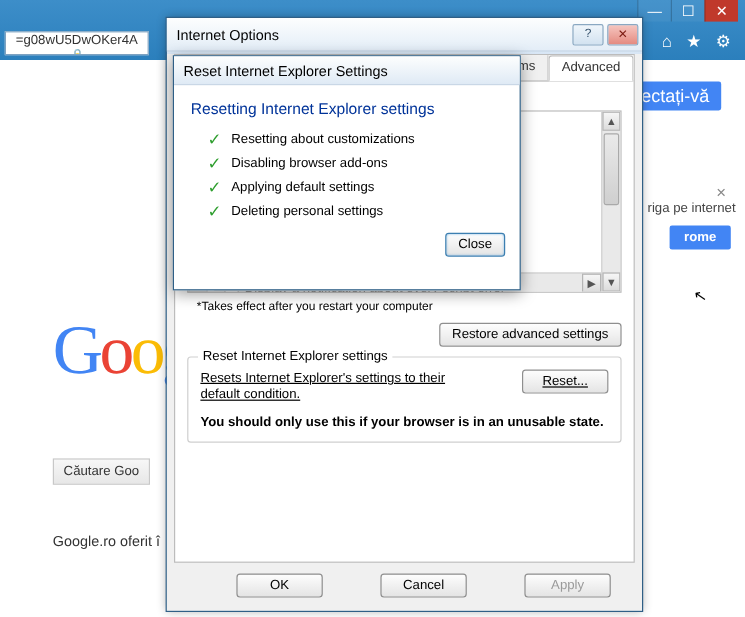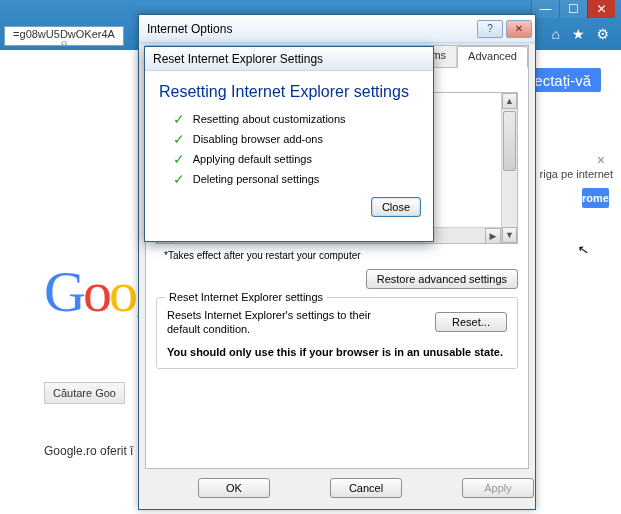--- a/index.html
+++ b/index.html
@@ -9,21 +9,21 @@
   .app-chrome { position: absolute; top: 0; left: 0; right: 0; height: 50px; background: linear-gradient(#3d8ec9, #2b7fbc); }
   .app-chrome .win-controls { position: absolute; top: 0; right: 6px; display: flex; }
   .win-btn { width: 28px; height: 18px; background: rgba(255,255,255,0.05); color: #fff; font-size: 12px; display:flex; align-items:center; justify-content:center; border-left:1px solid rgba(0,0,0,0.2); }
   .win-btn.close { background: #c0392b; }
   .toolbar-icons { position:absolute; top:26px; right:12px; display:flex; gap:12px; color:#fff; font-size:14px; }
   .addr { position:absolute; top:26px; left:4px; height:20px; width:120px; background:#fff; border:1px solid #7da2c1; font-size:11px; padding:1px 3px; color:#333; display:flex; align-items:center; overflow:hidden;flex-direction:column; }
   .addr .lock { color:#2a6f2a; margin-left:2px; font-size:10px;}
   .signin-badge { position:absolute; top:68px; right:20px; height:24px; padding:0 10px; background:#4285f4; color:#fff; font-size:15px; display:flex; align-items:center; border-radius:2px; }
   .promo-x { position:absolute; top:152px; right:16px; font-size:14px; color:#888;}
   .promo-txt { position:absolute; top:168px; right:8px; font-size:11px; color:#444;}
-  .chrome-btn { position:absolute; top:188px; right:12px; background:#4285f4; color:#fff; padding:4px 0; font-size:11px; font-weight:bold; border-radius:2px;}
+  .chrome-btn { position:absolute; top:188px; right:12px; background:#4285f4; color:#fff; padding:4px 12px; font-size:11px; font-weight:bold; border-radius:2px;}
 
   .google-logo { position:absolute; top:258px; left:44px; font-family: "Times New Roman", serif; font-size:58px; font-weight:500; letter-spacing:-3px; }
   .g-b{color:#4285F4}.g-r{color:#EA4335}.g-y{color:#FBBC05}.g-g{color:#34A853}
 
   .btn-cautare { position:absolute; top:382px; left:44px; border:1px solid #c8c8c8; background:linear-gradient(#f7f7f7,#e7e7e7); padding:4px 8px; font-size:11px; color:#333;}
   .offered { position:absolute; top:444px; left:44px; font-size:12px; color:#333;}
 
   
   .io-window { position:absolute; top:14px; left:138px; width:398px; height:496px; border:1px solid #2f5f86; background:linear-gradient(#e9f2fb,#d8e6f5 30px,#f0f0f0 30px,#f0f0f0); box-shadow:0 0 8px rgba(0,0,0,0.3); }
   .io-title { height:28px; display:flex; align-items:center; padding-left:8px; font-size:12px; color:#000; background:linear-gradient(#fdfefe,#e3edf7); border-bottom:1px solid #c9d7e6;}
@@ -54,31 +54,31 @@
   .vscroll .vthumb{position:absolute;top:18px;left:1px;right:1px;height:60px;background:linear-gradient(#eaeaea,#cfcfcf);border:1px solid #a9a9a9;border-radius:2px;}
 
   .note{font-size:10px;color:#000;margin:6px 2px 8px 8px;}
   .restore-row{display:flex;justify-content:flex-end;margin-bottom:8px;}
   .win-button{border:1px solid #8f8f8f;background:linear-gradient(#fdfdfd,#e4e4e4);padding:3px 10px;font-size:11px;color:#000;border-radius:3px;min-width:72px;text-align:center;margin-left:40px;}
   .win-button.disabled{color:#9a9a9a;text-align:center;}
   .win-button.default{border:1px solid #3c7fb1; box-shadow:0 0 2px #7db7e4 inset;}
 
   .fieldset{border:1px solid #cfcfcf;border-radius:3px;padding:10px 10px 10px 10px;position:relative;margin-top:2px;}
   .fieldset .legend{position:absolute;top:-7px;left:8px;background:#fff;padding:0 4px;font-size:11px;color:#000;}
-  .fieldset .row{display:flex;gap:12px;align-items:center;}
+  .fieldset .row{display:flex;gap:12px;align-items:flex-start;text-decoration:underline;}
   .fieldset .row .txt{flex:1;font-size:11px;line-height:14px;color:#000;}
   .fieldset .use-note{font-size:11px;color:#000;margin-top:10px;font-weight:bold;}
 
-  .io-footer{position:absolute;left:0;right:0;bottom:6px;height:30px;display:flex;justify-content:flex-end;align-items:center;gap:20px;padding-right:1px;}
+  .io-footer{position:absolute;left:0;right:0;bottom:6px;height:30px;display:flex;justify-content:flex-end;align-items:center;gap:8px;padding-right:26px;}
 
   
   .reset-dlg{ position:absolute; top:46px; left:144px; width:290px; height:196px; border:1px solid #2f5f86; background:#fff; box-shadow:0 3px 12px rgba(0,0,0,0.4); z-index:20;}
   .reset-dlg .title{height:24px;background:linear-gradient(#fdfefe,#dfeaf5);border-bottom:1px solid #c9d7e6;display:flex;align-items:center;padding-left:8px;font-size:12px;color:#000;}
   .reset-dlg .body{padding:12px 14px 8px 14px;}
-  .reset-dlg .heading{font-size:16px;color:#003399;margin-bottom:12px;}
+  .reset-dlg .heading{font-size:13px;color:#003399;margin-bottom:12px;}
   .reset-dlg .step{display:flex;align-items:center;gap:8px;font-size:11px;color:#000;margin:0 0 8px 14px;}
   .check{color:#2e9e2e;font-size:14px;line-height:12px;}
   .reset-dlg .footer{display:flex;justify-content:flex-end;padding:0 12px 10px 0;}
   .cursor{position:absolute;left:247px;top:41px;font-size:13px;color:#000;pointer-events:none;transform:rotate(-10deg);}
   .close-wrap{position:relative; display:inline-block;}
 </style>
 </head>
 <body>
 
 <div class="app-chrome">

